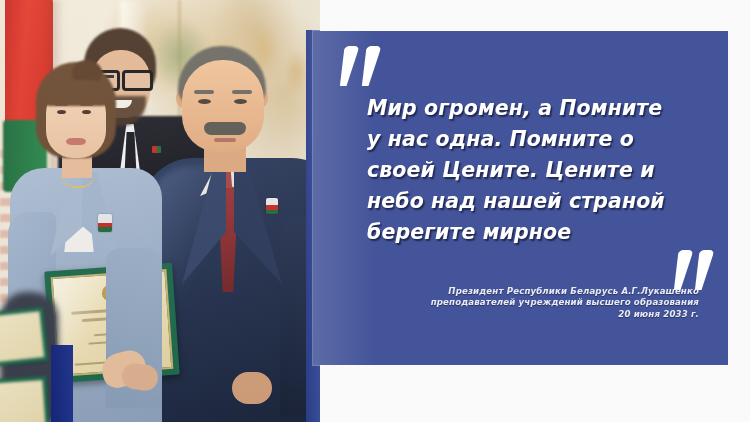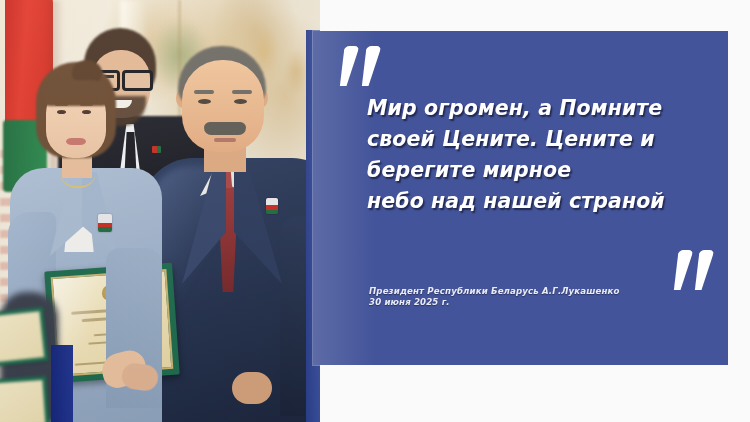--- a/index.html
+++ b/index.html
@@ -458,20 +458,21 @@
     top: 255px;
     width: 330px;
     color: #e9ecf6;
     font-family: "DejaVu Sans", sans-serif;
     font-size: 8.6px;
     font-style: italic;
     font-weight: bold;
     line-height: 11.4px;
     letter-spacing: .15px;
     text-shadow: 0 1px 1px rgba(20,24,55,.55);
+    text-align: right;
   }
   .attribution .ln { display: block; }
 </style>
 </head>
 <body>
 
 <div id="card">
 
   <div class="photo">
     <div class="wall"></div>
@@ -575,28 +576,30 @@
 
   <div class="quote-panel">
     <div class="panel-bleed"></div>
 
     <div class="mark mark-open">
       <span></span><span></span>
     </div>
 
     <div class="quote-text">
       <span class="ln">Мир огромен, а Помните</span>
+      <span class="ln">у нас одна. Помните о</span>
       <span class="ln">своей Цените. Цените и</span>
+      <span class="ln">небо над нашей страной</span>
       <span class="ln">берегите мирное</span>
-      <span class="ln">небо над нашей страной</span>
     </div>
 
     <div class="mark mark-close">
       <span></span><span></span>
     </div>
 
     <div class="attribution">
       <span class="ln">Президент Республики Беларусь А.Г.Лукашенко</span>
-      <span class="ln">30 июня 2025 г.</span>
+      <span class="ln">преподавателей учреждений высшего образования</span>
+      <span class="ln">20 июня 2033 г.</span>
     </div>
   </div>
 
 </div>
 
 </body></html>

